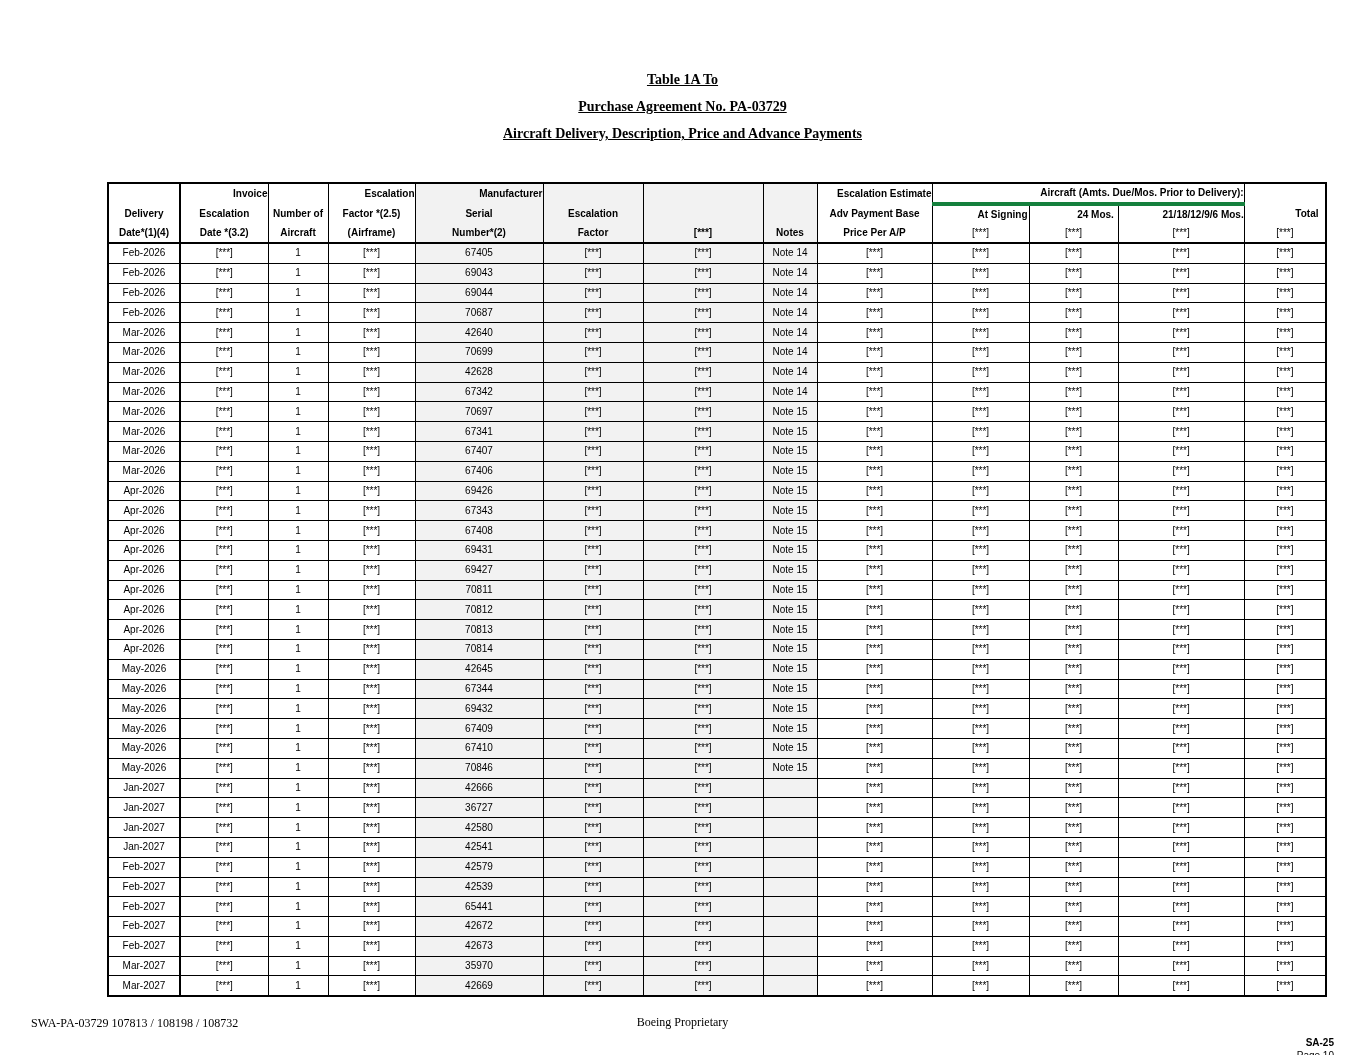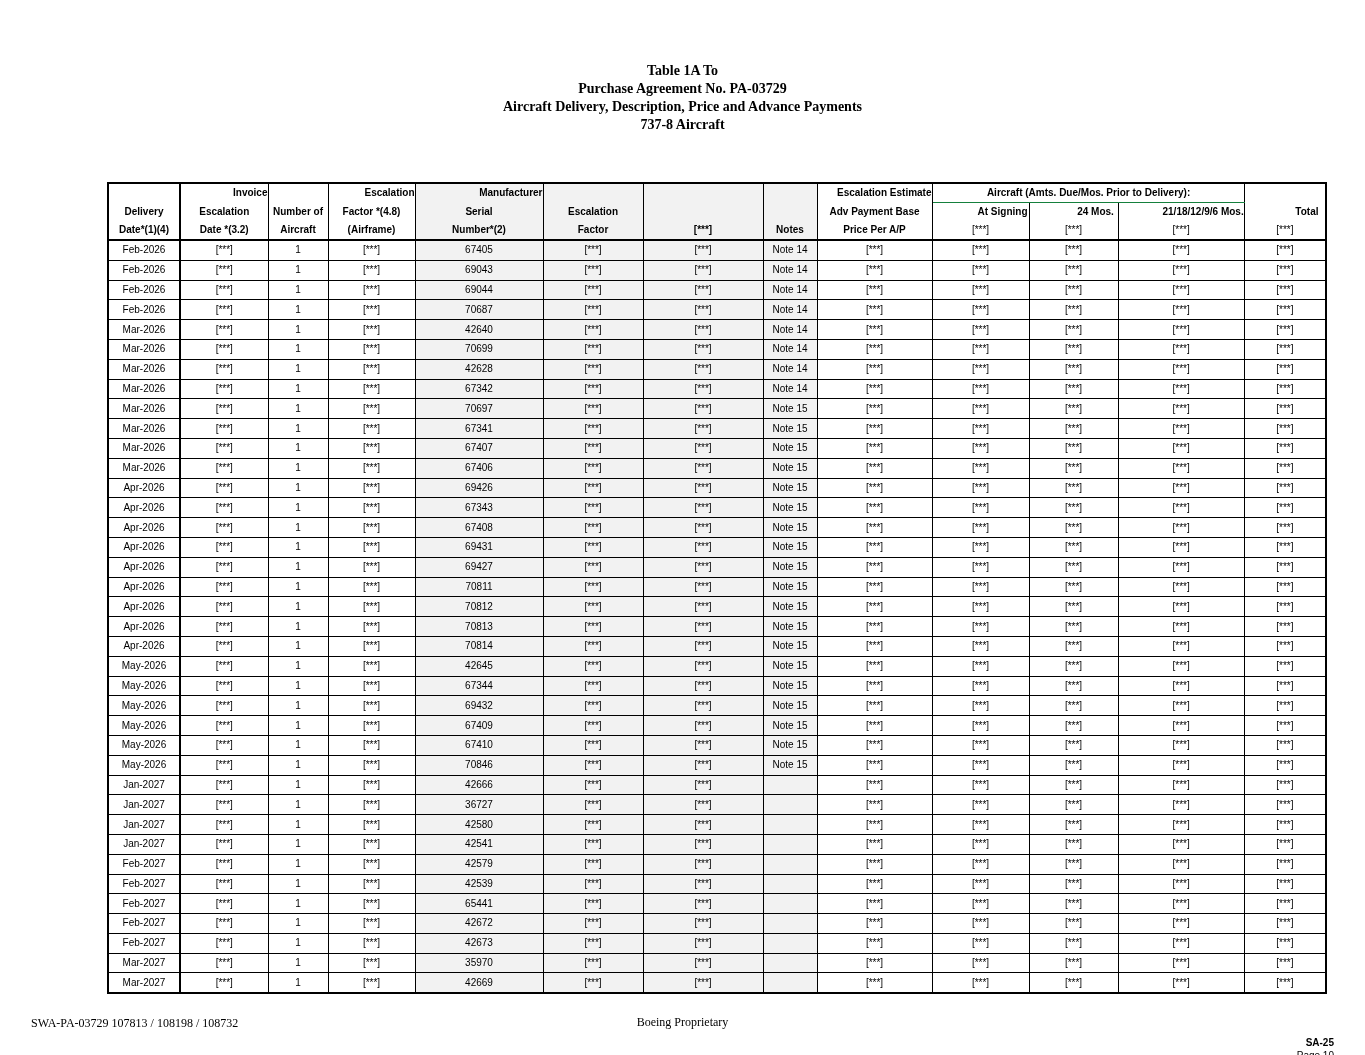--- a/index.html
+++ b/index.html
@@ -2,36 +2,36 @@
 <html><head>
   <meta charset="utf-8">
   <style>
     html, body { margin: 0; padding: 0; background: #ffffff; }
     body { width: 1365px; height: 1055px; position: relative; overflow: hidden; color: #000; }
     .title-block {
       position: absolute; left: 0; top: 62px; width: 1365px;
       text-align: center; font-family: "Liberation Serif", serif;
       font-weight: bold; font-size: 14px; line-height: 18px;
     }
-    .title-block div { margin: 0; }
+    .title-block div { margin: 9px; text-decoration: underline; }
     table.main {
       position: absolute; left: 107px; top: 182px;
       border-collapse: collapse; table-layout: fixed;
       font-family: "Liberation Sans", sans-serif; font-size: 10px;
       border: 2px solid #000;
     }
     table.main td, table.main th {
       border: 1px solid #000; padding: 0; text-align: center;
       white-space: nowrap; overflow: hidden;
     }
     table.main th { font-weight: bold; font-size: 10px; height: 18px; line-height: 18px; }
     table.main thead tr.h1 th { border-bottom: none; text-align: right; }
     table.main thead tr.h2 th { border-top: none; border-bottom: none; }
     table.main thead tr.h3 th { border-top: none; border-bottom: 2px solid #000; }
-    table.main thead tr.h1 th.aircraft-group { border-bottom: 1px solid #15803d; text-align: center; padding-left: 1px; }
+    table.main thead tr.h1 th.aircraft-group { border-bottom: 4px solid #15803d; text-align: right; padding-left: 1px; }
     table.main thead tr.h2 th.sub { border-left: 1px solid #000; padding-left: 44px; }
     table.main tbody td { height: 18.8px; line-height: 18px; font-size: 10px; }
     .shade { background: #f2f2f2; }
     .thick-right { border-right: 2px solid #000 !important; }
     .footer-left {
       position: absolute; left: 31px; top: 1016px;
       font-family: "Liberation Serif", serif; font-size: 12px;
     }
     .footer-center {
       position: absolute; left: 0; width: 1365px; top: 1015px; text-align: center;
@@ -43,21 +43,20 @@
     }
     .footer-right .sa { font-weight: bold; }
   </style>
 </head>
 <body>
 
 <div class="title-block">
   <div>Table 1A To</div>
   <div>Purchase Agreement No. PA-03729</div>
   <div>Aircraft Delivery, Description, Price and Advance Payments</div>
-  <div>737-8 Aircraft</div>
 </div>
 
 <table class="main">
   <colgroup>
     <col style="width:72px">
       <col style="width:88px">
       <col style="width:60px">
       <col style="width:87px">
     <col style="width:128px">
       <col style="width:100px">
@@ -80,21 +79,21 @@
       <th class="shade"></th>
       <th class="shade"></th>
       <th>Escalation Estimate</th>
       <th class="aircraft-group" colspan="3">Aircraft (Amts. Due/Mos. Prior to Delivery):</th>
       <th></th>
     </tr>
     <tr class="h2">
       <th class="thick-right">Delivery</th>
       <th>Escalation</th>
       <th>Number of</th>
-      <th>Factor *(4.8)</th>
+      <th>Factor *(2.5)</th>
       <th class="shade">Serial</th>
       <th class="shade">Escalation</th>
       <th class="shade"></th>
       <th class="shade"></th>
       <th>Adv Payment Base</th>
       <th class="sub">At Signing</th>
       <th class="sub">24 Mos.</th>
       <th class="sub">21/18/12/9/6 Mos.</th>
       <th class="sub">Total</th>
     </tr>

